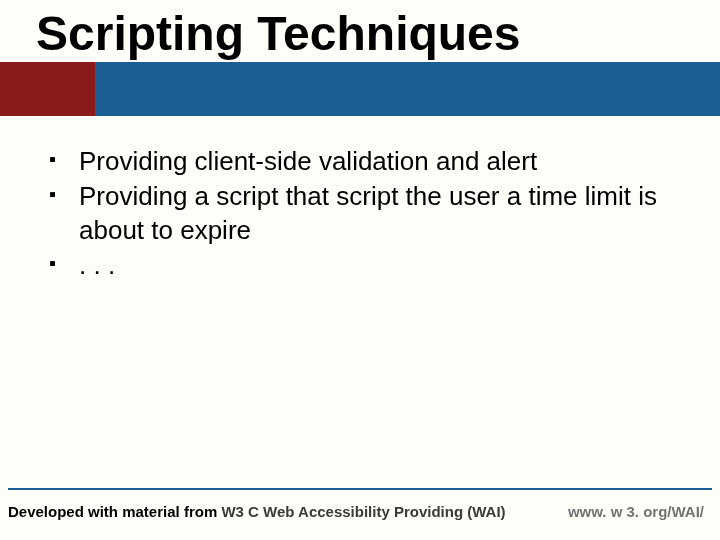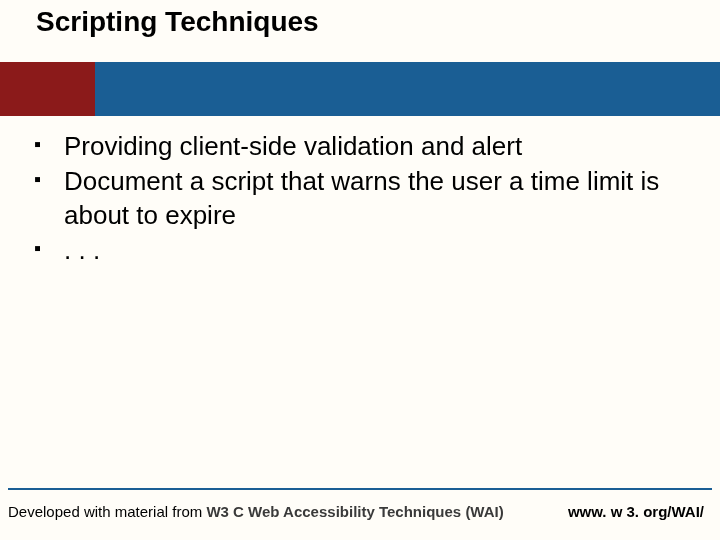--- a/index.html
+++ b/index.html
@@ -1,43 +1,43 @@
 <!DOCTYPE html>
 <html><head>
 <meta charset="utf-8">
 <style>
   html,body{margin:0;padding:0;width:720px;height:540px;background:#fffdf8;font-family:Verdana,Geneva,sans-serif;color:#000;}
   .slide{position:relative;width:720px;height:540px;box-sizing:border-box;}
-  .title{position:absolute;left:36px;top:6px;font-size:28px;font-weight:700;font-family:Verdana,Geneva,sans-serif;}
+  .title{position:absolute;left:36px;top:6px;font-size:48px;font-weight:700;font-family:Verdana,Geneva,sans-serif;}
   .band{position:absolute;left:0;top:62px;width:720px;height:54px;background:#1a5e94;}
   .accent{position:absolute;left:0;top:62px;width:95px;height:54px;background:#8b1a1a;}
   .body{position:absolute;left:34px;top:130px;width:660px;}
-  ul.bullets{list-style:none;margin:0;padding:0;}
+  ul.bullets{list-style:none;margin:15px;padding:0;}
   ul.bullets li{position:relative;padding-left:30px;font-size:26px;line-height:1.28;margin-bottom:2px;}
   ul.bullets li::before{content:"\25AA";position:absolute;left:0;top:2px;font-size:20px;color:#000;}
   .footer-rule{position:absolute;left:8px;bottom:50px;width:704px;height:2px;background:#1a5e94;}
   .footer{position:absolute;left:8px;bottom:20px;width:704px;font-size:15px;}
-  .footer-left{display:inline;}
+  .footer-left{display:inline;font-weight:bold;}
   .footer-strong{font-weight:700;color:#3a3a3a;}
-  .footer-url{position:absolute;right:8px;bottom:0;font-weight:700;color:#000000;font-size:15px;}
+  .footer-url{position:absolute;right:8px;bottom:0;font-weight:700;color:#737373;font-size:15px;}
 </style>
 </head>
 <body>
 
 <div class="slide">
   <div class="title">Scripting Techniques</div>
   <div class="band"></div>
   <div class="accent"></div>
 
   <div class="body">
     <ul class="bullets">
       <li>Providing client-side validation and alert</li>
-      <li>Document a script that warns the user a time limit is about to expire</li>
+      <li>Providing a script that script the user a time limit is about to expire</li>
       <li>. . .</li>
     </ul>
   </div>
 
   <div class="footer-rule"></div>
   <div class="footer">
-    <span class="footer-left">Developed with material from </span><span class="footer-strong">W3 C Web Accessibility Techniques (WAI)</span>
+    <span class="footer-left">Developed with material from </span><span class="footer-strong">W3 C Web Accessibility Providing (WAI)</span>
     <span class="footer-url">www. w 3. org/WAI/</span>
   </div>
 </div>
 
 </body></html>

